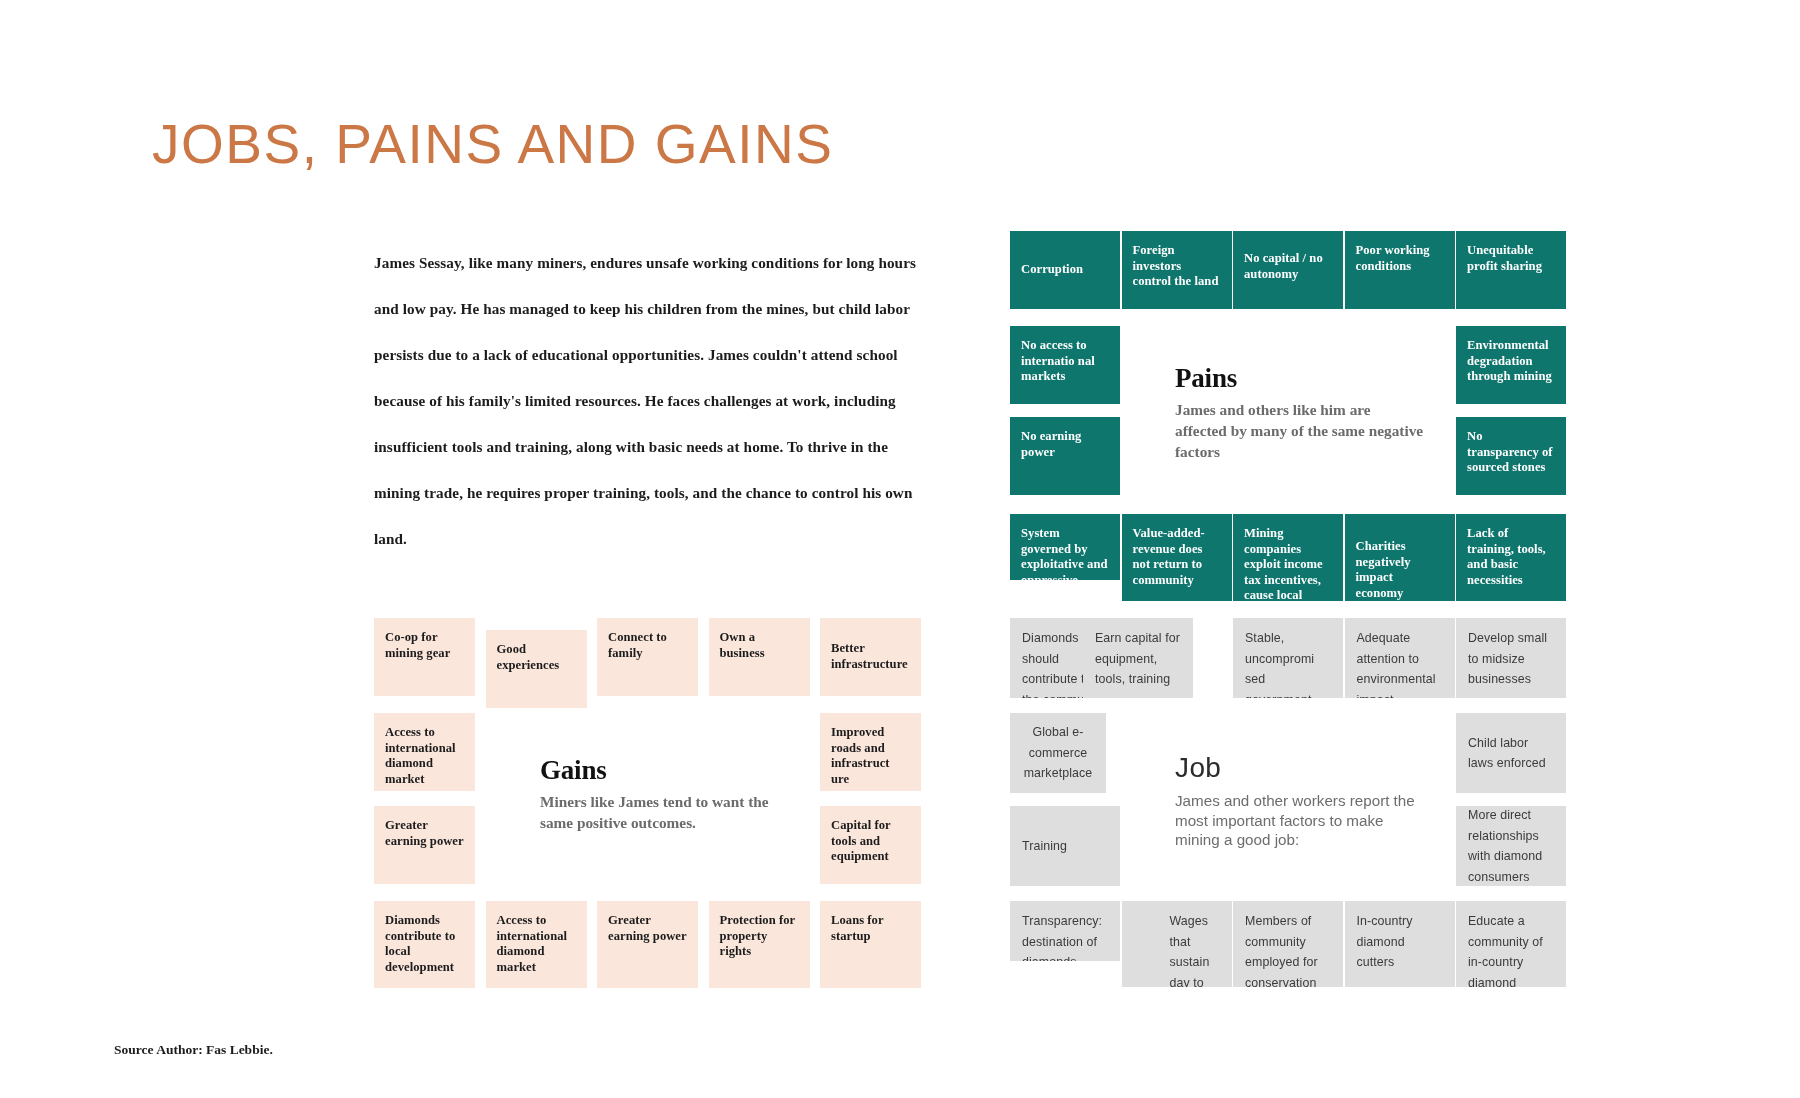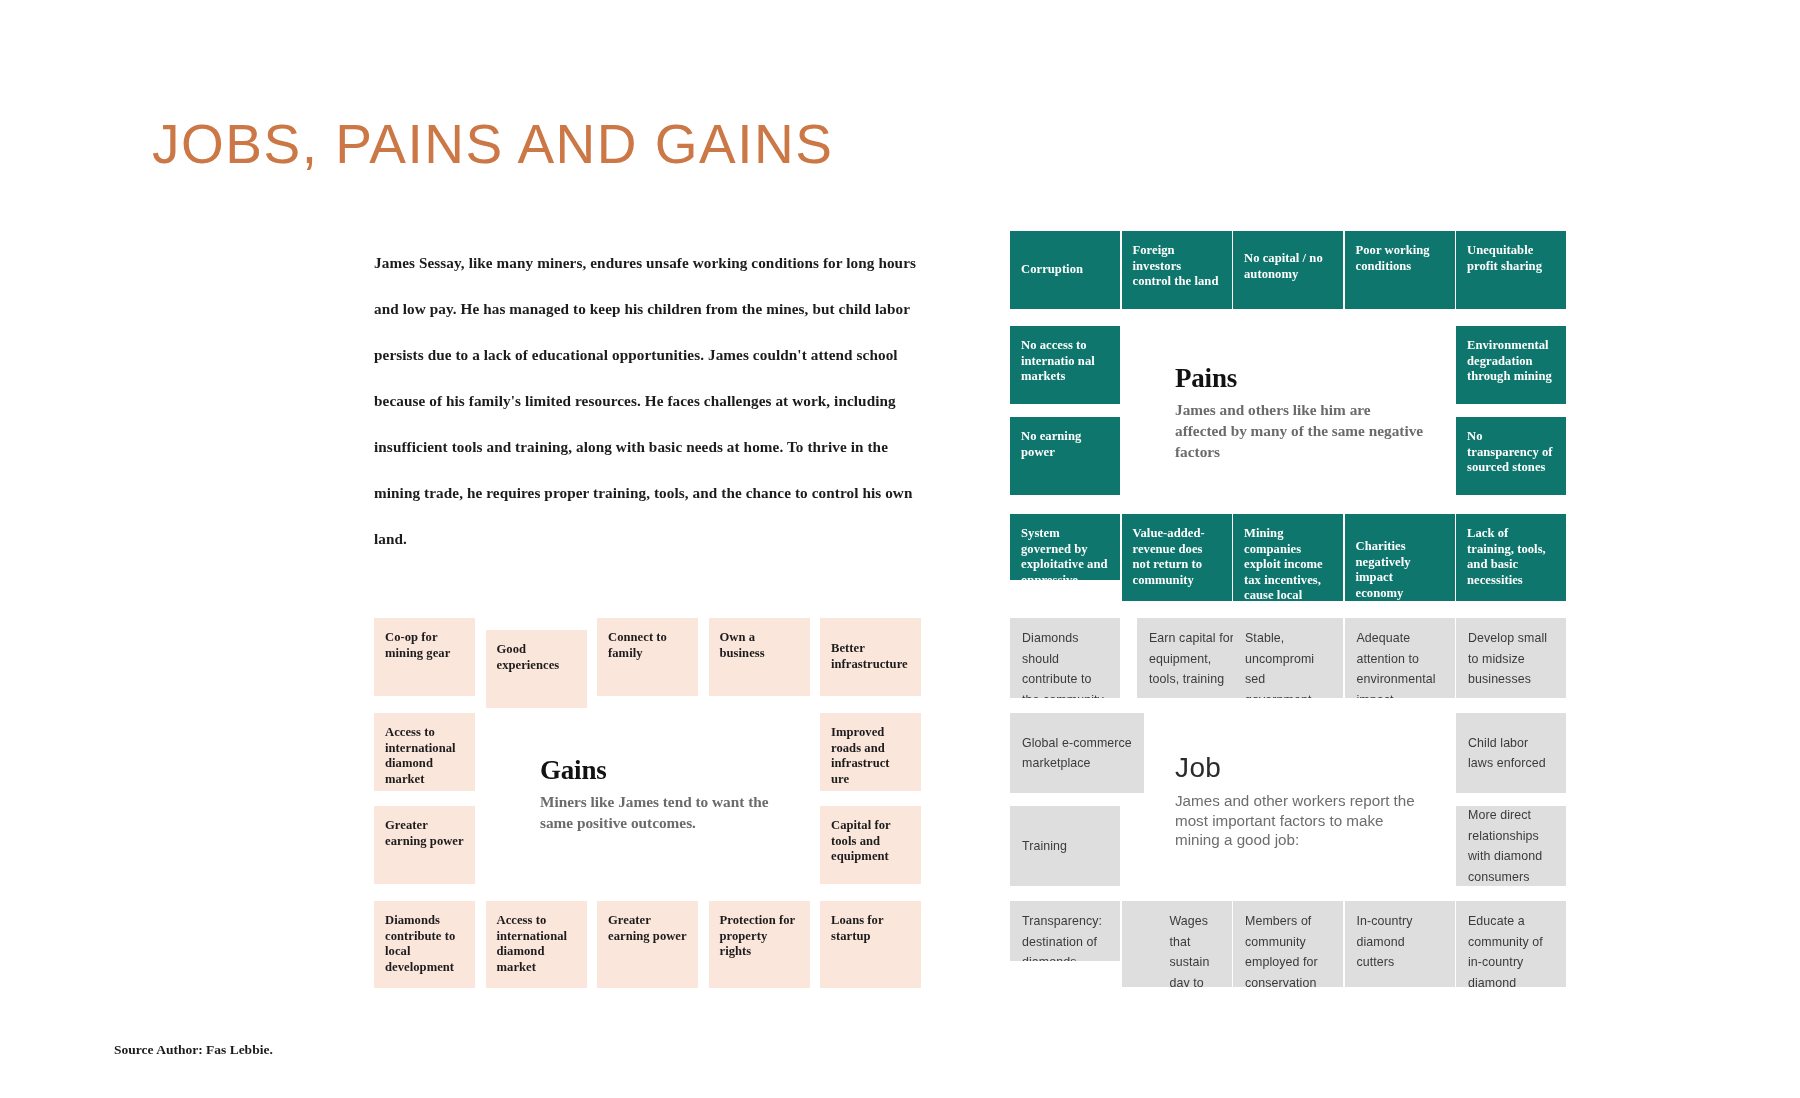--- a/index.html
+++ b/index.html
@@ -317,41 +317,41 @@
     <div class="caption-title">Gains</div>
     <div class="caption-body">Miners like James tend to want the same positive outcomes.</div>
   </div>
 
   <div class="grid-canvas" id="job-grid" style="left: 0px; top: 0px; width: 1800px; height: 1098px;">
       <div class="card gray" style="left: 1010px; top: 618px; width: 110px; height: 80px;">
         <div class="inner" style="padding-top: 10px;">
           <span class="card-text">Diamonds should contribute to the community</span>
         </div>
       </div>
-      <div class="card gray" style="left: 1137px; top: 618px; width: 110px; height: 80px;">
+      <div class="card gray" style="left: 1083px; top: 618px; width: 110px; height: 80px;">
         <div class="inner" style="padding-top: 10px;">
           <span class="card-text">Earn capital for equipment, tools, training</span>
         </div>
       </div>
       <div class="card gray" style="left: 1233px; top: 618px; width: 110px; height: 80px;">
         <div class="inner" style="padding-top: 10px;">
           <span class="card-text">Stable, uncompromi sed government bureaucracy</span>
         </div>
       </div>
       <div class="card gray" style="left: 1344.5px; top: 618px; width: 110px; height: 80px;">
         <div class="inner" style="padding-top: 10px;">
           <span class="card-text">Adequate attention to environmental impact</span>
         </div>
       </div>
       <div class="card gray" style="left: 1456px; top: 618px; width: 110px; height: 80px;">
         <div class="inner" style="padding-top: 10px;">
           <span class="card-text">Develop small to midsize businesses</span>
         </div>
       </div>
-      <div class="card gray" style="left: 1010px; top: 713px; width: 134px; height: 80px;">
+      <div class="card gray" style="left: 1010px; top: 713px; width: 96px; height: 80px; text-align: center;">
         <div class="inner mid">
           <span class="card-text">Global e-commerce marketplace</span>
         </div>
       </div>
       <div class="card gray" style="left: 1010px; top: 806px; width: 110px; height: 80px;">
         <div class="inner mid">
           <span class="card-text">Training</span>
         </div>
       </div>
       <div class="card gray" style="left: 1456px; top: 713px; width: 110px; height: 80px;">

